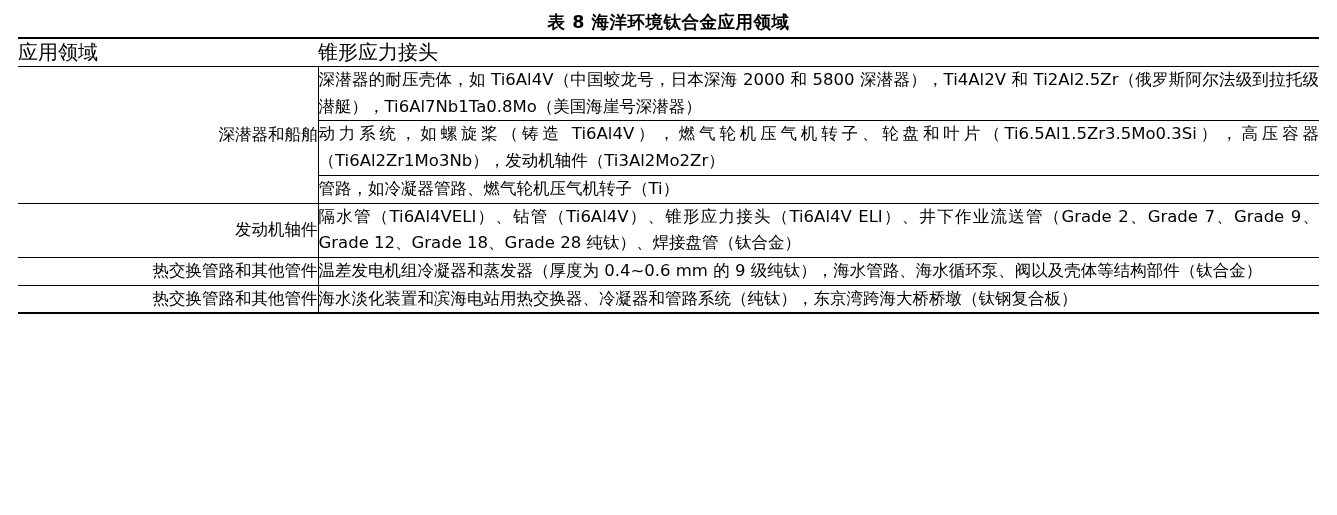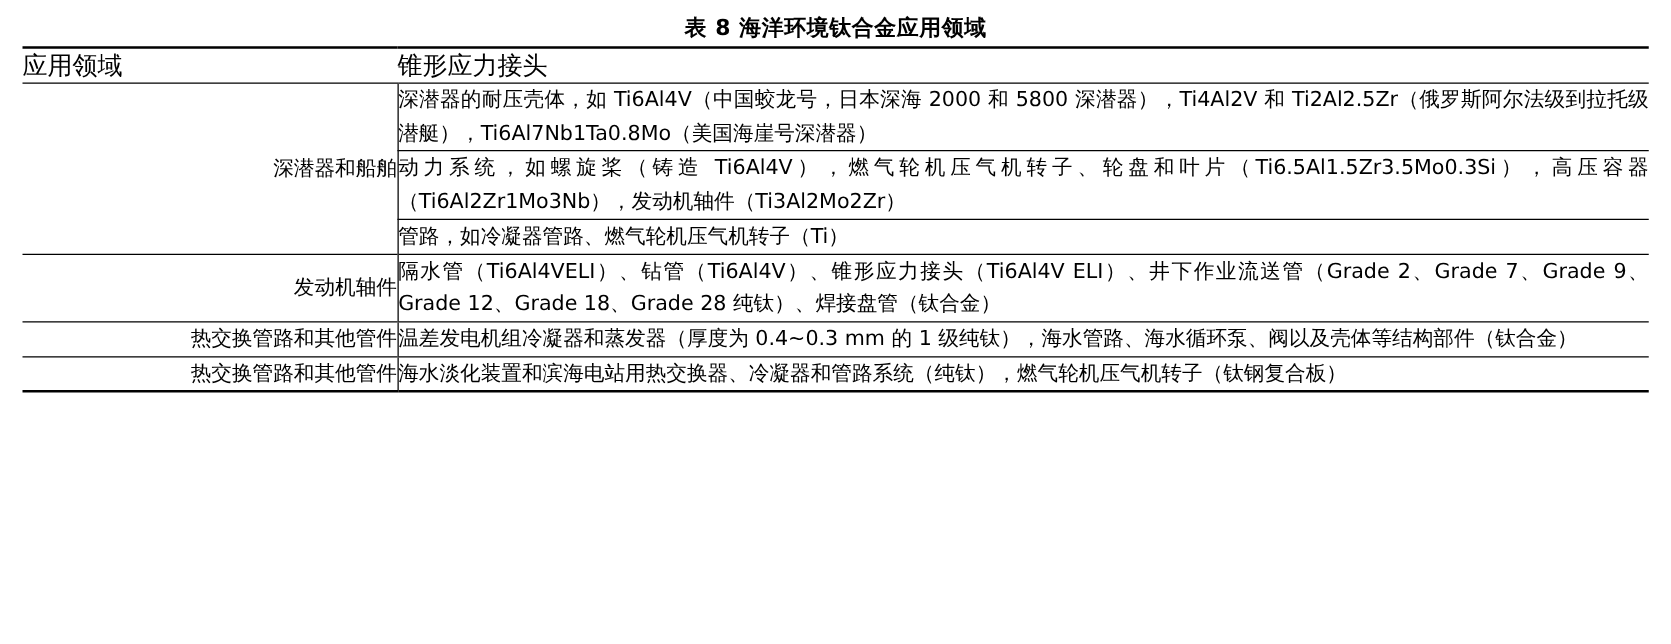--- a/index.html
+++ b/index.html
@@ -116,26 +116,26 @@
         <td class="body">管路，如冷凝器管路、燃气轮机压气机转子（Ti）</td>
       </tr>
 
       <tr class="grp-line">
         <td class="cat">发动机轴件</td>
         <td class="body">隔水管（Ti6Al4VELI）、钻管（Ti6Al4V）、锥形应力接头（Ti6Al4V ELI）、井下作业流送管（Grade 2、Grade 7、Grade 9、Grade 12、Grade 18、Grade 28 纯钛）、焊接盘管（钛合金）</td>
       </tr>
 
       <tr class="grp-line">
         <td class="cat">热交换管路和其他管件</td>
-        <td class="body">温差发电机组冷凝器和蒸发器（厚度为 0.4~0.3 mm 的 1 级纯钛），海水管路、海水循环泵、阀以及壳体等结构部件（钛合金）</td>
+        <td class="body">温差发电机组冷凝器和蒸发器（厚度为 0.4~0.6 mm 的 9 级纯钛），海水管路、海水循环泵、阀以及壳体等结构部件（钛合金）</td>
       </tr>
 
       <tr class="grp-line">
         <td class="cat">热交换管路和其他管件</td>
-        <td class="body">海水淡化装置和滨海电站用热交换器、冷凝器和管路系统（纯钛），燃气轮机压气机转子（钛钢复合板）</td>
+        <td class="body">海水淡化装置和滨海电站用热交换器、冷凝器和管路系统（纯钛），东京湾跨海大桥桥墩（钛钢复合板）</td>
       </tr>
 
       <tr class="rule-bottom">
         <td></td>
         <td></td>
       </tr>
     </tbody>
   </table>
 </div>
 

